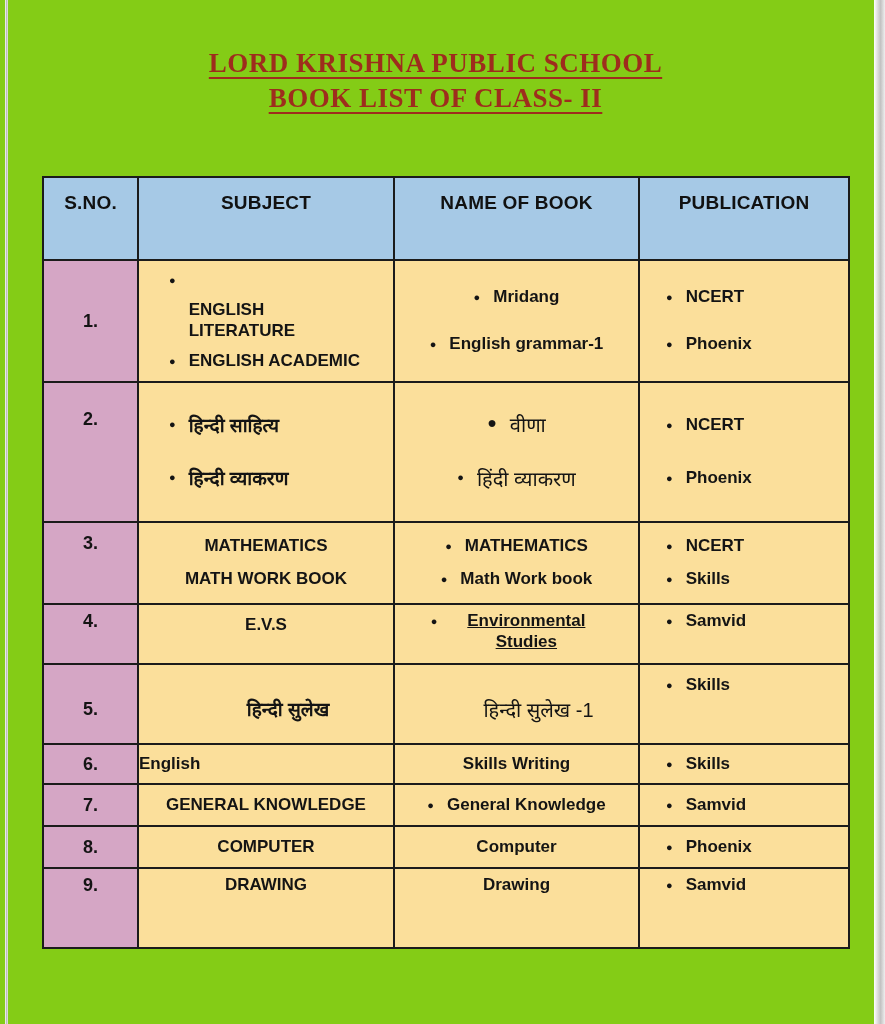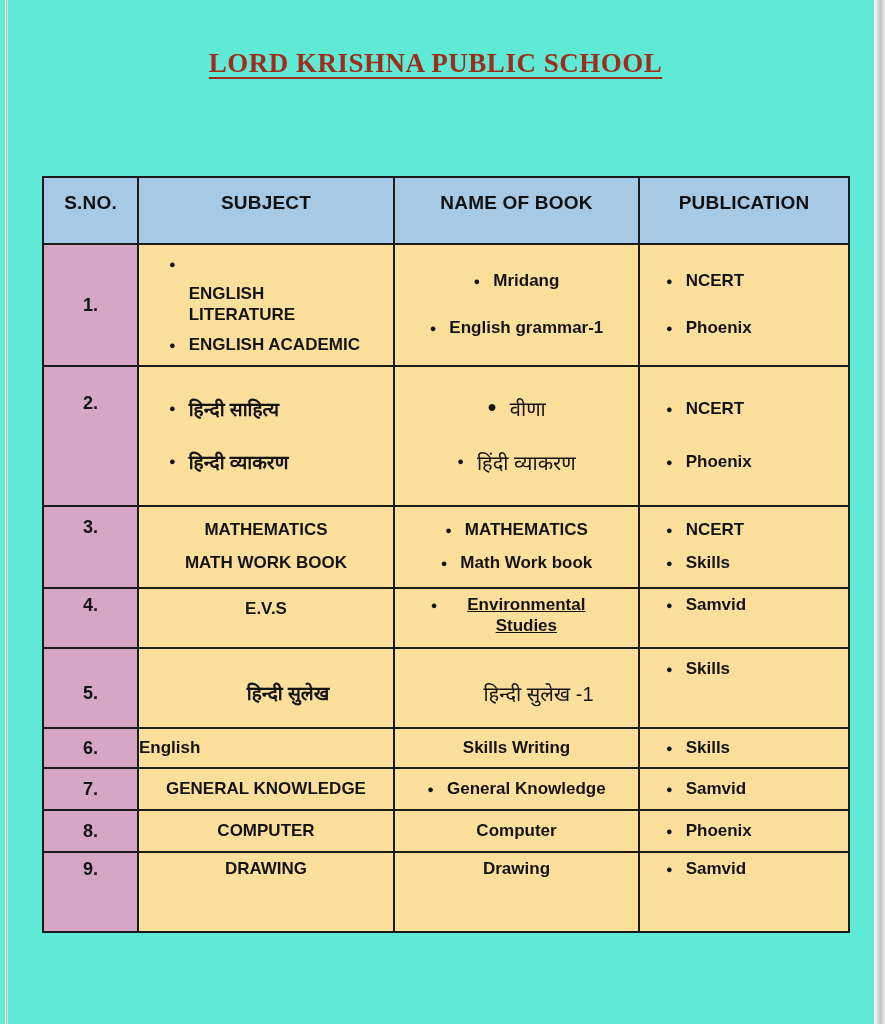--- a/index.html
+++ b/index.html
@@ -10,21 +10,21 @@
     --border-dark:#1b1b1b;
   }
   *{margin:0;padding:0;box-sizing:border-box;}
   html,body{width:885px;height:1024px;}
   body{
     background:#ffffff;
     font-family:"Liberation Sans","DejaVu Sans",sans-serif;
     position:relative;
     overflow:hidden;
   }
-  .page{position:absolute;inset:0;background:#5eead4;}
+  .page{position:absolute;inset:0;background:#84cc16;}
   .edge-left{
     position:absolute;left:5px;top:0;bottom:0;width:3px;
     background:linear-gradient(to right,#ffffff,#bdbdbd,#e8e8e8);
   }
   .edge-right{
     position:absolute;right:0;top:0;bottom:0;width:11px;
     background:linear-gradient(to right,#ffffff 0%,#c2c2c2 60%,#efefef 100%);
   }
   .titles{
     position:absolute;top:46px;left:0;right:14px;
@@ -52,21 +52,21 @@
   col.c-subj{width:256px;}
   col.c-book{width:245px;}
   col.c-pub{width:210px;}
   .booklist th,.booklist td{
     border:2px solid var(--border-dark);
     padding:0;
     vertical-align:top;
   }
   .booklist th{
     background:var(--header-blue);
-    height:67px;
+    height:83px;
     font-size:19px;
     font-weight:bold;
     color:#111;
     padding-top:14px;
     vertical-align:top;
     letter-spacing:0.2px;
   }
   td.sno{background:var(--row-pink);}
   td.data{background:var(--cell-yellow);}
   tr.r1 td{height:122px;}
@@ -111,20 +111,21 @@
 </style>
 </head>
 <body>
 
 <div class="page">
   <div class="edge-left"></div>
   <div class="edge-right"></div>
 
   <div class="titles">
     <div class="title">LORD KRISHNA PUBLIC SCHOOL</div>
+    <div class="title">BOOK LIST OF CLASS- II</div>
   </div>
 
   <table class="booklist">
     <colgroup>
       <col class="c-sno">
         <col class="c-subj">
         <col class="c-book">
         <col class="c-pub">
     </colgroup>
     <thead>

